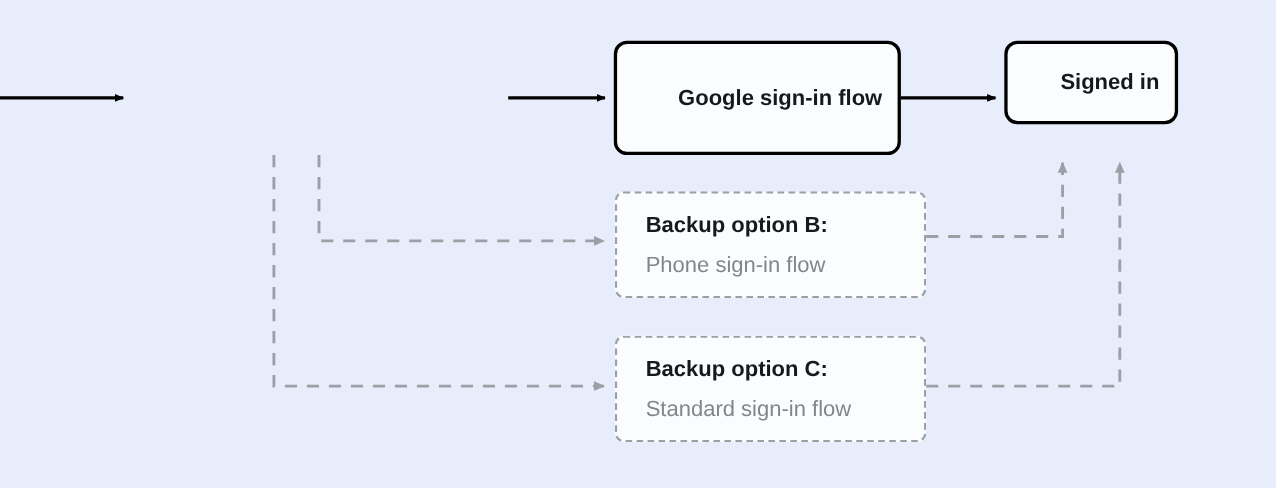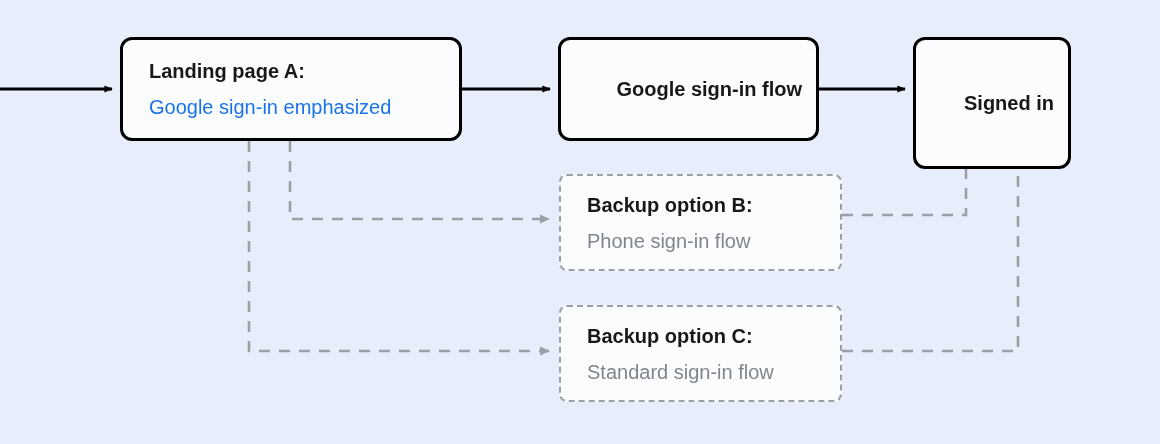--- a/index.html
+++ b/index.html
@@ -61,21 +61,21 @@
   }
   .node.center .line {
     text-align: right;
     padding: 0 14px;
   }
   .node.two-line .line.title { margin-bottom: 6px; }
 
   
   #node-landing   { left: 120px; top: 37px;  width: 342px; height: 104px; }
   #node-google    { left: 558px; top: 37px;  width: 261px; height: 104px; }
-  #node-signedin  { left: 913px; top: 37px;  width: 158px; height: 132px; }
+  #node-signedin  { left: 913px; top: 37px;  width: 158px; height: 76px; }
   #node-backup-b  { left: 559px; top: 174px; width: 283px; height: 97px; }
   #node-backup-c  { left: 559px; top: 305px; width: 283px; height: 97px; }
 </style>
 </head>
 <body>
 
 <div id="canvas">
 
   <svg id="wires" viewBox="0 0 1160 444" width="1160" height="444" xmlns="http://www.w3.org/2000/svg">
     <defs>
@@ -109,24 +109,20 @@
 
     <g>
       <path d="M842,215 L966,215 L966,148" fill="none" stroke="#9aa0a6" stroke-width="2.6" stroke-dasharray="11 9" marker-end="url(#arrow-gray)"></path>
     </g>
 
     <g>
       <path d="M842,351 L1018,351 L1018,148" fill="none" stroke="#9aa0a6" stroke-width="2.6" stroke-dasharray="11 9" marker-end="url(#arrow-gray)"></path>
     </g>
   </svg>
 
-  <div class="node solid two-line" id="node-landing">
-    <div class="line title">Landing page A:</div>
-    <div class="line sub-blue">Google sign-in emphasized</div>
-  </div>
 
   <div class="node solid center" id="node-google">
     <div class="line title">Google sign-in flow</div>
   </div>
 
   <div class="node solid center" id="node-signedin">
     <div class="line title">Signed in</div>
   </div>
 
   <div class="node dashed two-line" id="node-backup-b">

